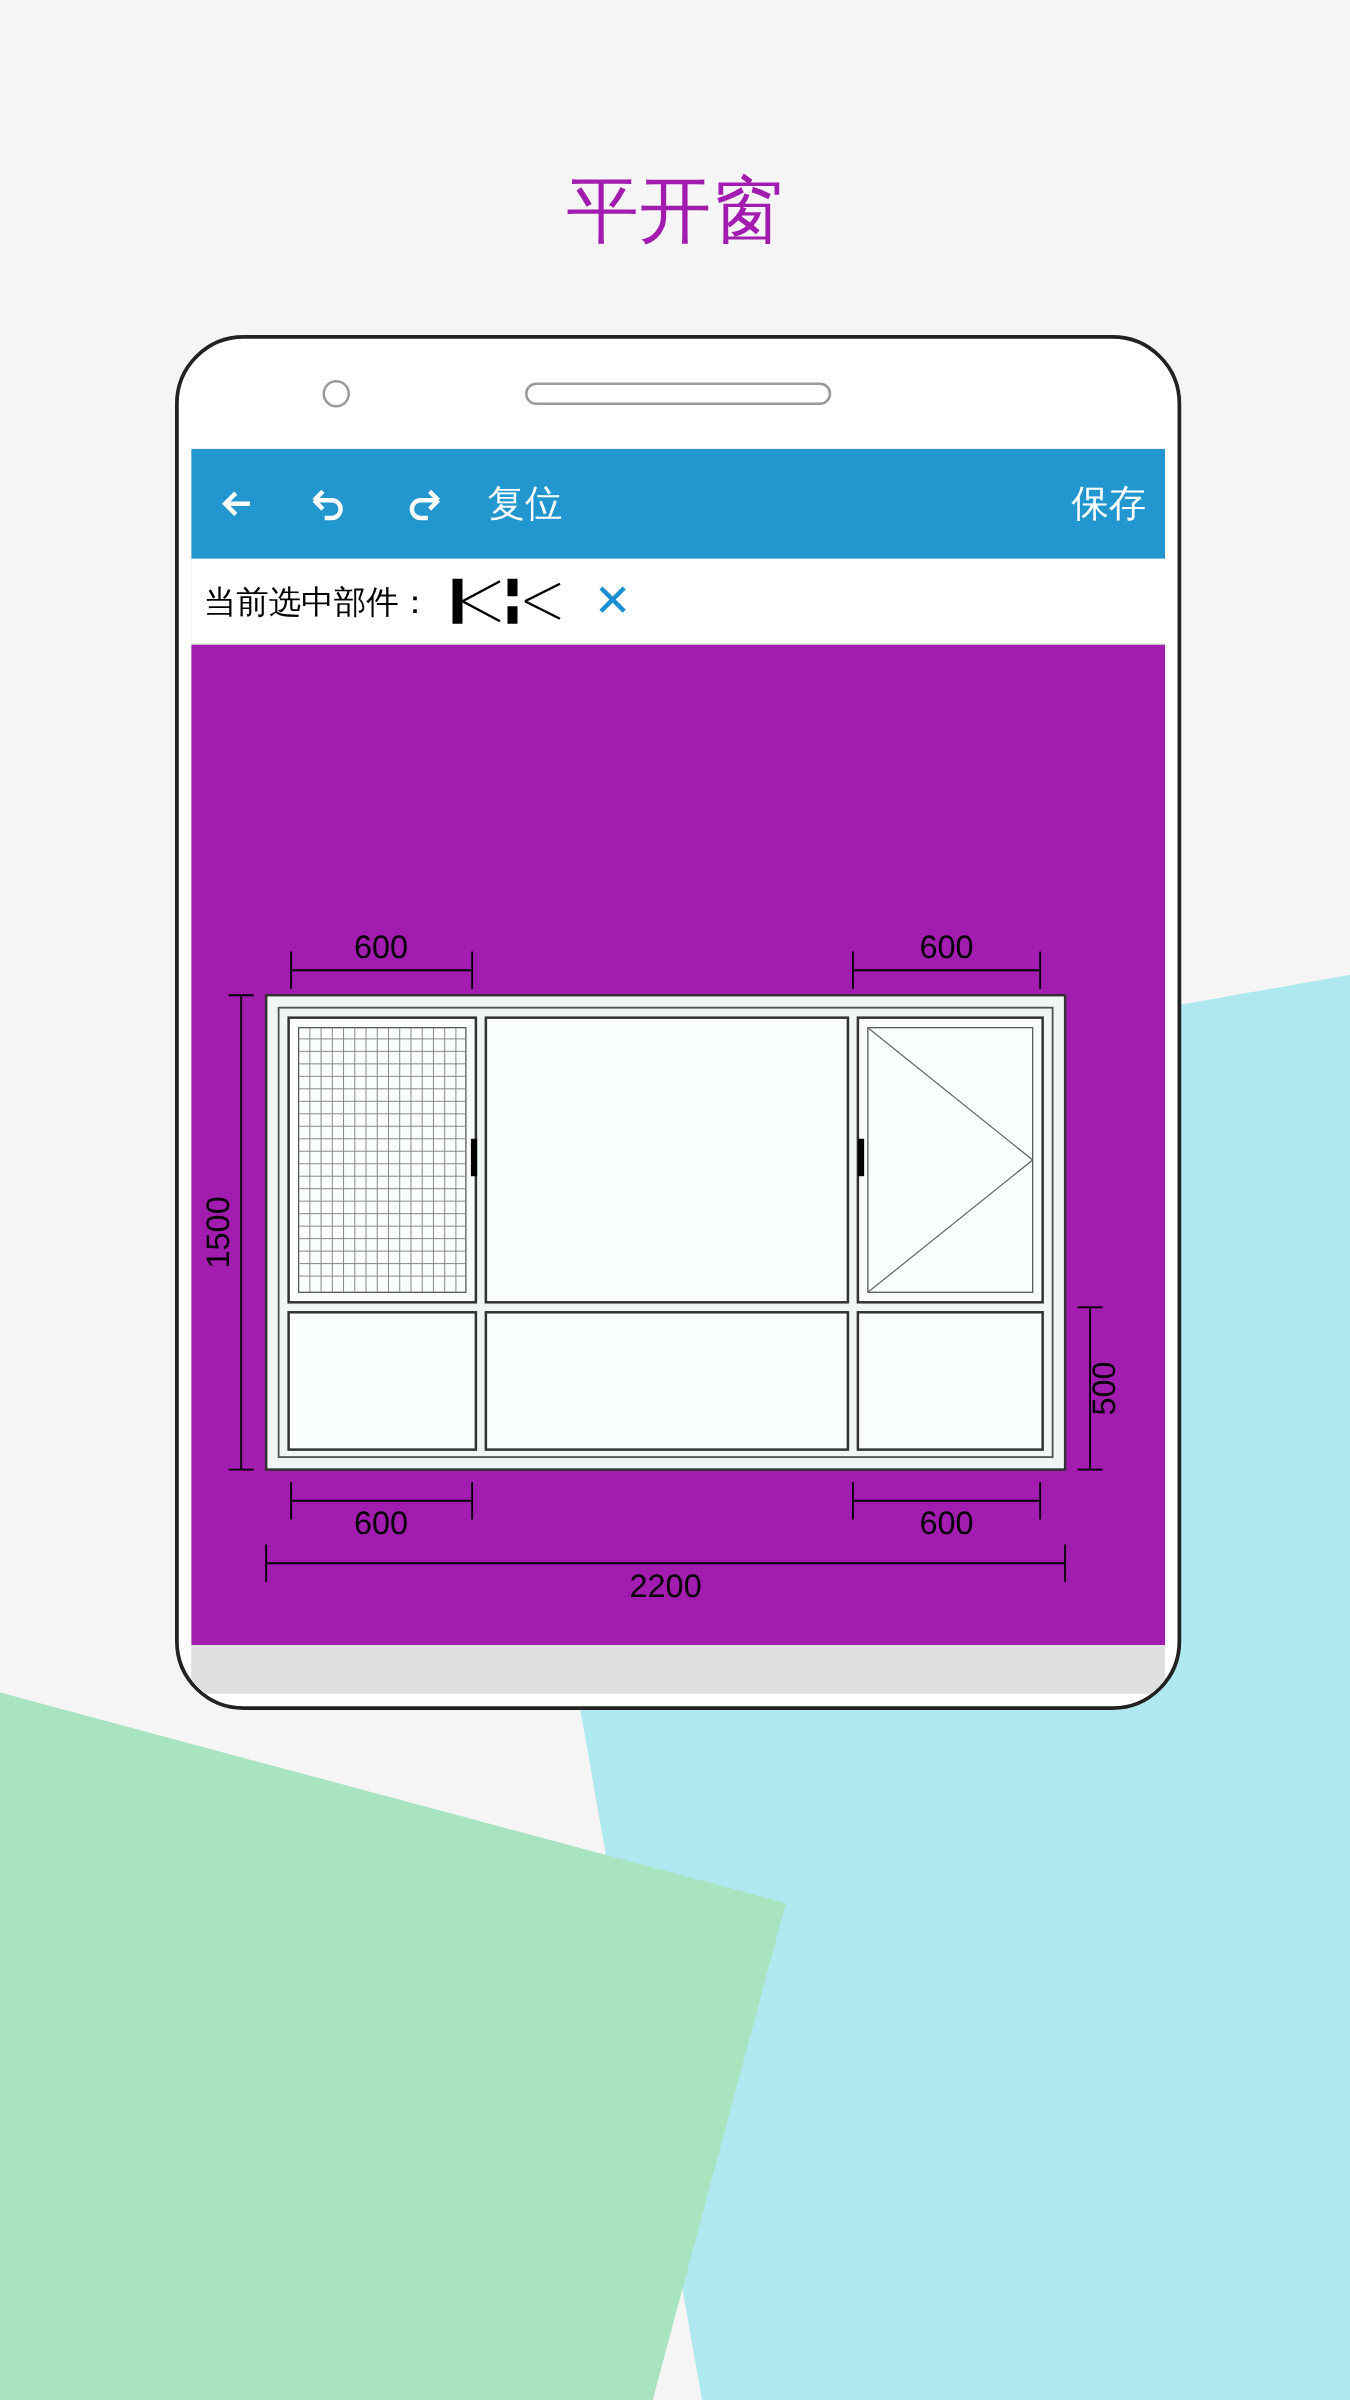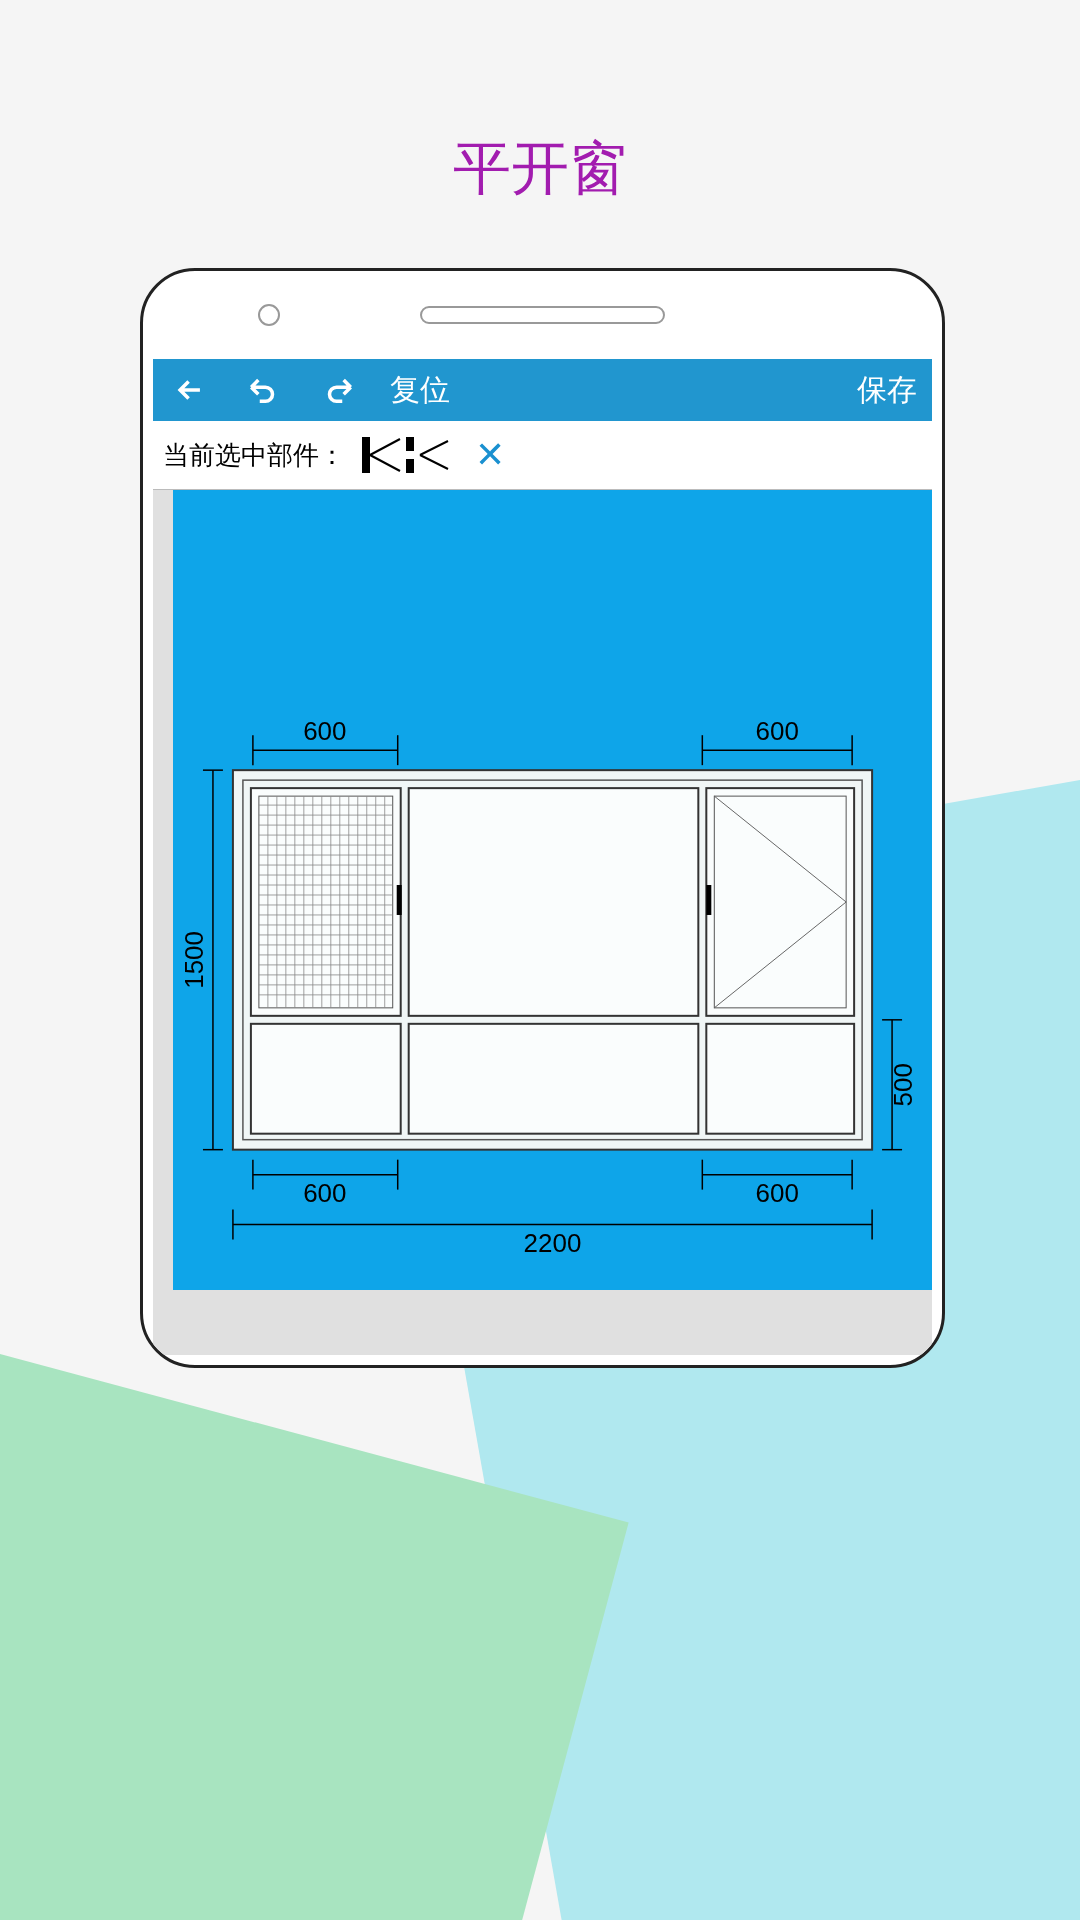--- a/index.html
+++ b/index.html
@@ -74,21 +74,21 @@
     .screen {
       position: absolute;
       top: 88px;
       left: 10px;
       right: 10px;
       bottom: 10px;
       background: #e0e0e0;
       overflow: hidden;
     }
     .app-toolbar {
-      height: 62px;
+      height: 88px;
       background: #2196cf;
       display: flex;
       align-items: center;
       padding: 0 15px;
       color: #fff;
     }
     .toolbar-icon {
       width: 44px;
       height: 44px;
       display: flex;
@@ -130,22 +130,21 @@
     }
     .close-x {
       font-size: 36px;
       color: #1a90d0;
       margin-left: 10px;
     }
     .drawing-area {
       position: relative;
       width: 100%;
       height: 800px;
-      background: #0ea5e9;
-      margin-left: 20px;
+      background: #a21caf;
     }
     .drawing-svg {
       position: absolute;
       top: 0;
       left: 0;
       width: 100%;
       height: 100%;
     }
     .dim-text {
       font-size: 26px;

